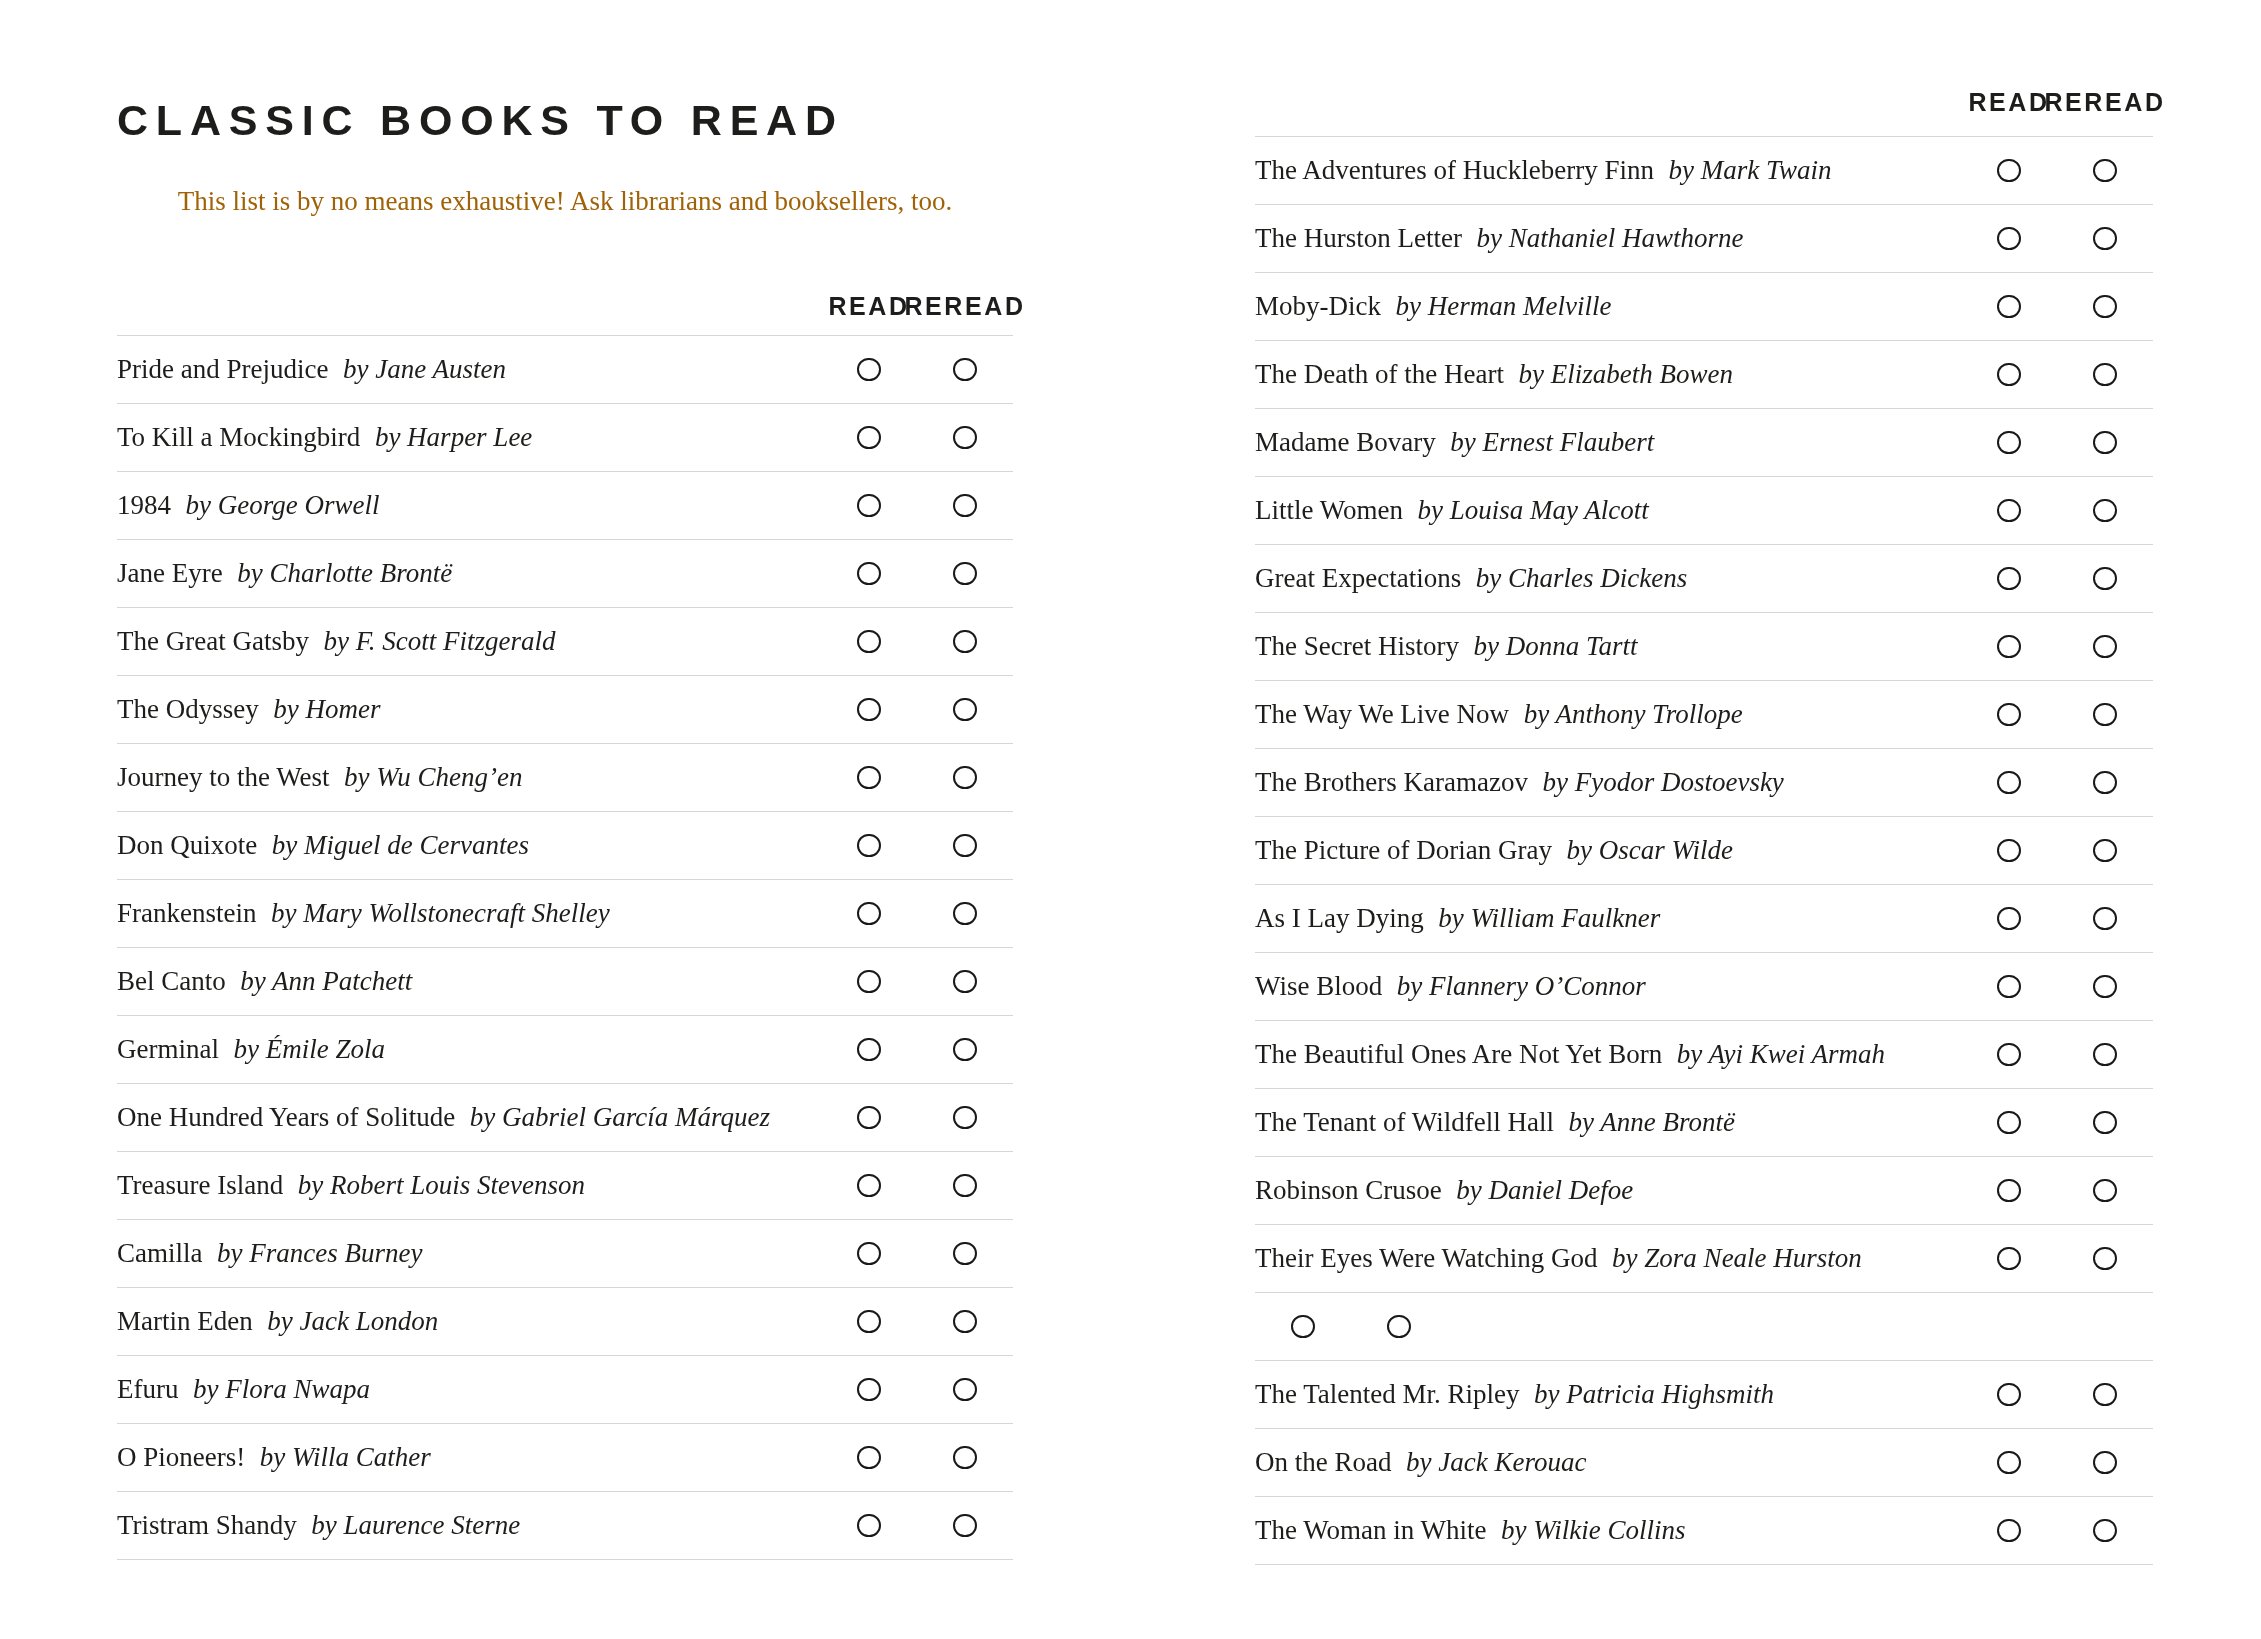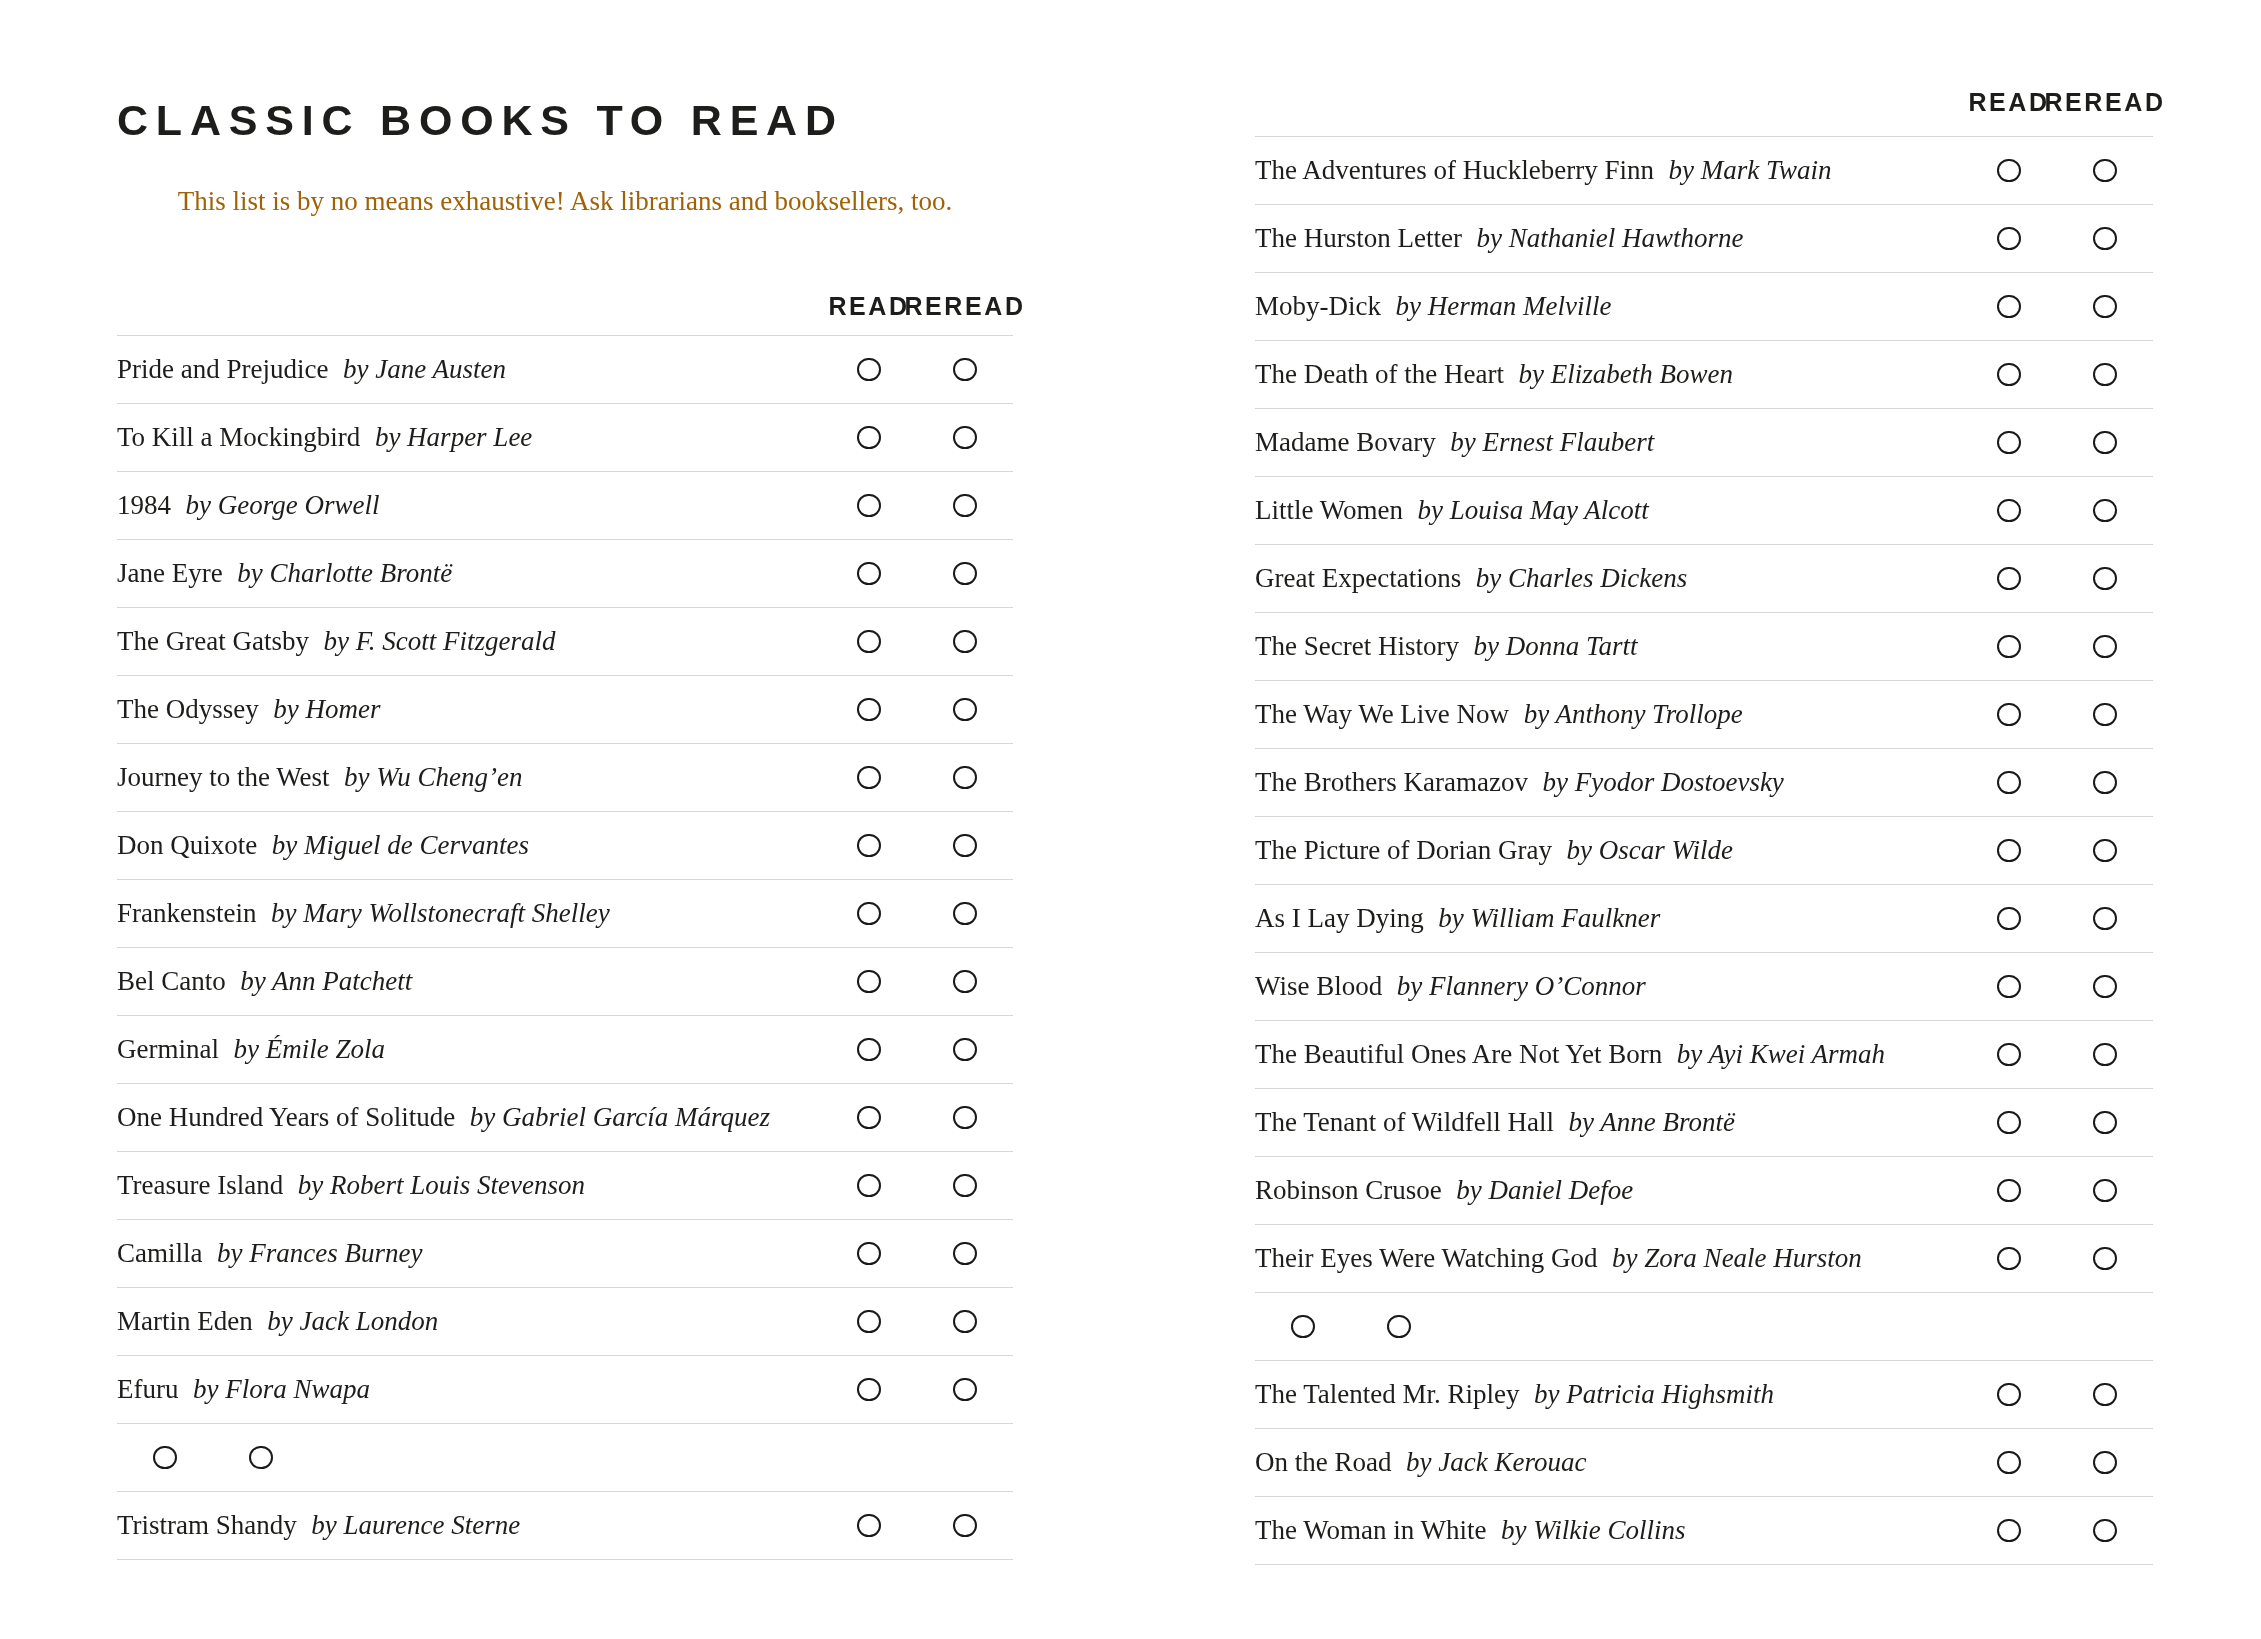--- a/index.html
+++ b/index.html
@@ -324,20 +324,24 @@
     </span>
     <span class="cell">
       <span class="circle"></span>
     </span>
     <span class="cell">
       <span class="circle"></span>
     </span>
   </div>
 
   <div class="row">
+    <span class="book">
+      <span class="btitle">O Pioneers!</span>
+      <span class="byline">by Willa Cather</span>
+    </span>
     <span class="cell">
       <span class="circle"></span>
     </span>
     <span class="cell">
       <span class="circle"></span>
     </span>
   </div>
 
   <div class="row">
     <span class="book">

